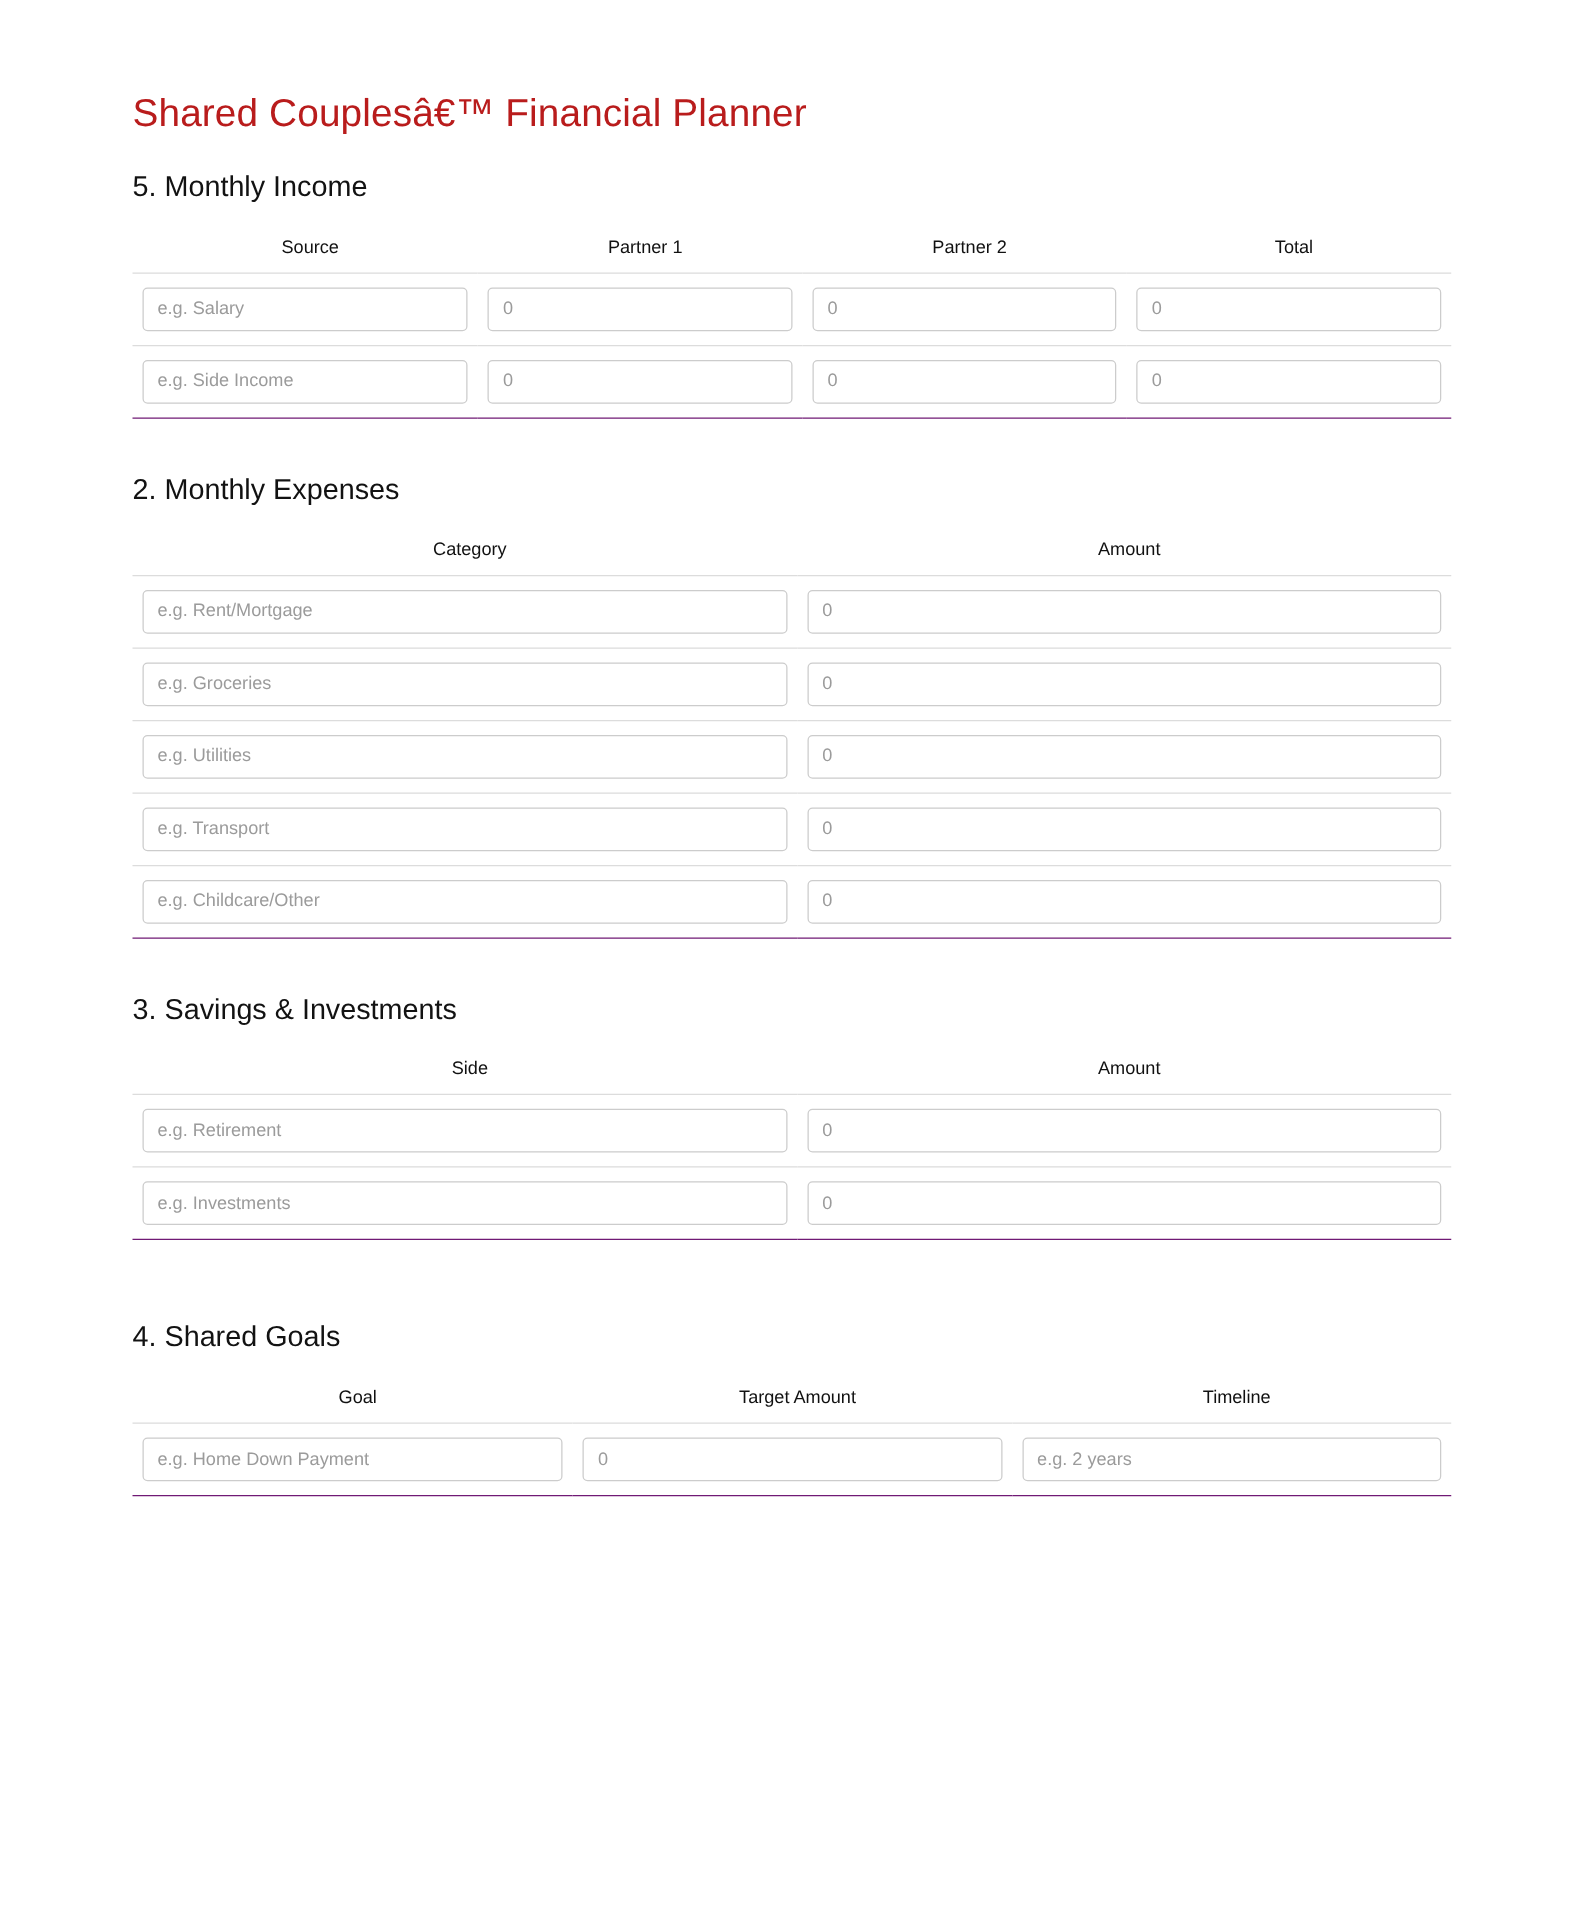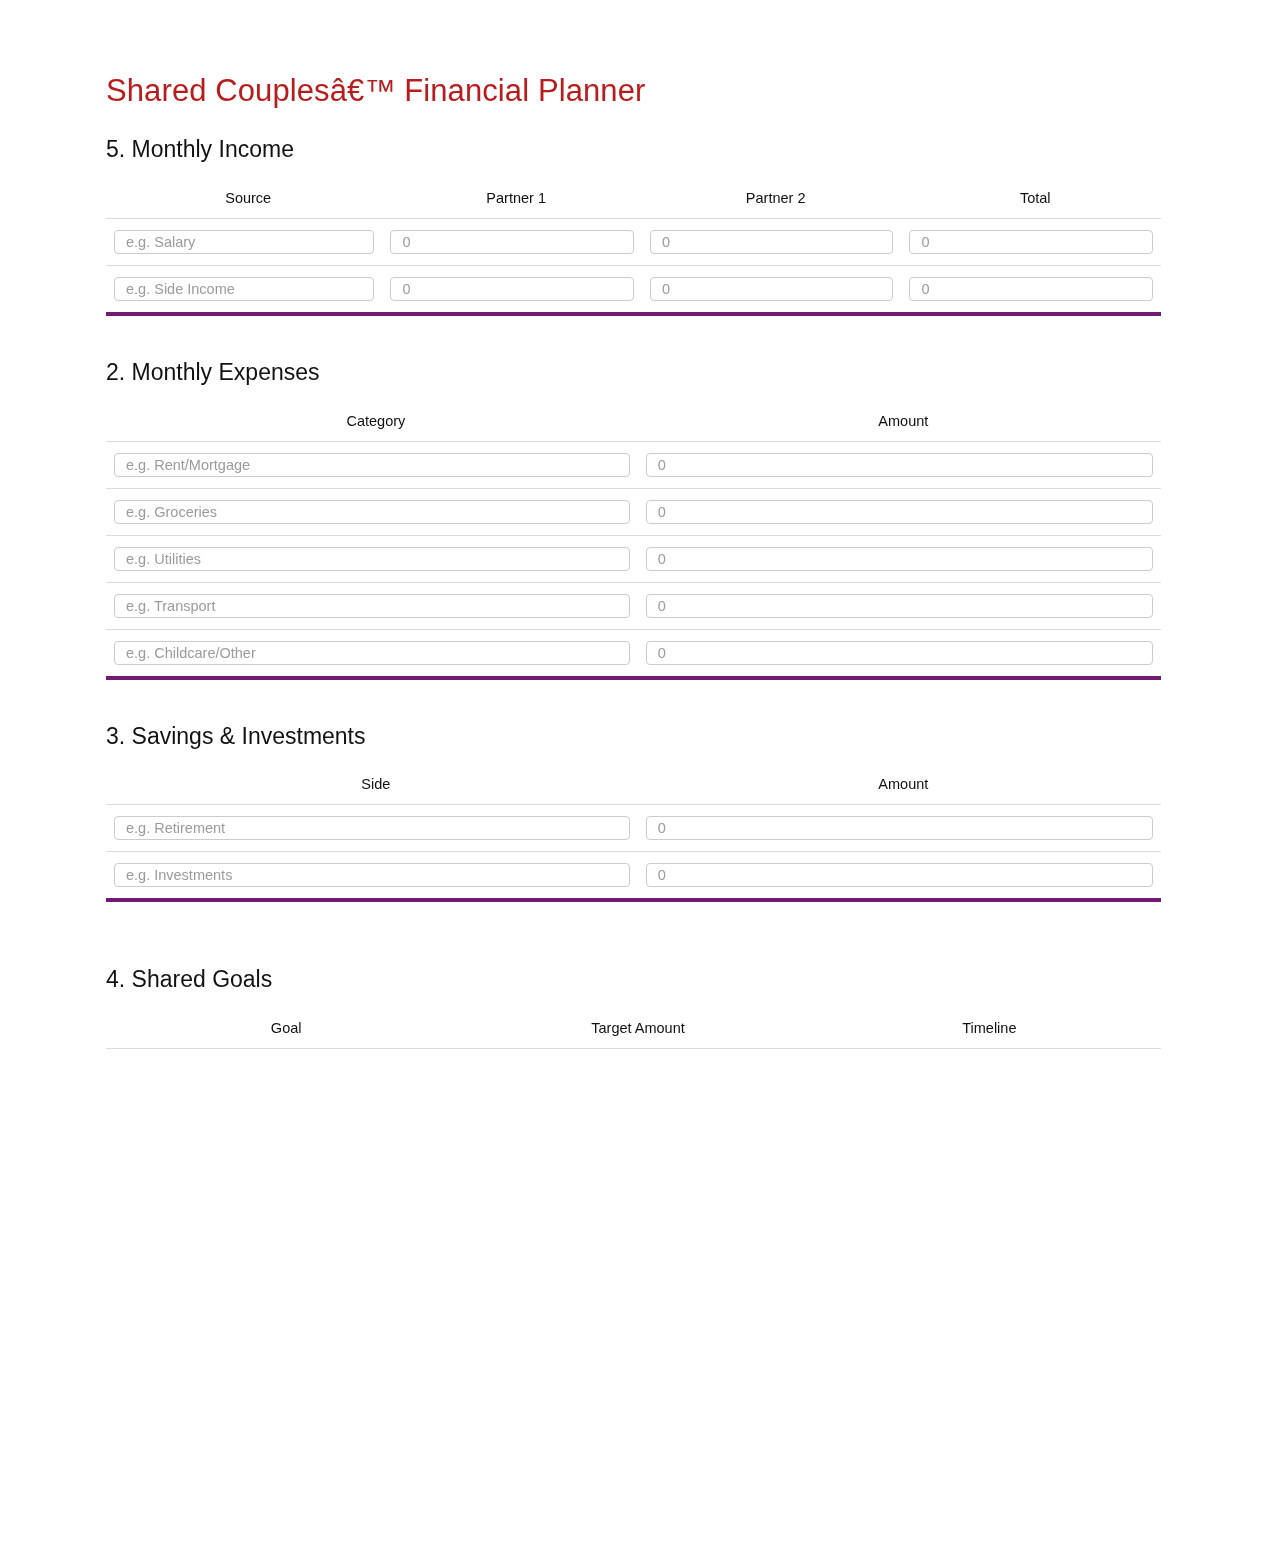--- a/index.html
+++ b/index.html
@@ -50,25 +50,25 @@
     padding: 0 0 12px 8px;
     border-bottom: 1px solid #dcdcdc;
     vertical-align: bottom;
   }
   .table td {
     padding: 11px 8px 11px 8px;
     border-bottom: 1px solid #dcdcdc;
     vertical-align: middle;
   }
   .table tr:last-child td {
-    border-bottom: 4px solid #701a75;
+    border-bottom: 1px solid #701a75;
   }
   .cell-input {
     width: 100%;
-    height: 24px;
+    height: 35px;
     font-family: "Liberation Sans", sans-serif;
     font-size: 14.5px;
     color: #444444;
     background: #ffffff;
     border: 1px solid #cccccc;
     border-radius: 4px;
     padding: 0 11px;
     outline: none;
     display: block;
   }
@@ -256,17 +256,28 @@
           <col class="c3">
         </colgroup>
       <thead>
         <tr>
           <th>Goal</th>
           <th>Target Amount</th>
           <th>Timeline</th>
         </tr>
       </thead>
       <tbody>
+        <tr>
+          <td>
+            <input class="cell-input" type="text" placeholder="e.g. Home Down Payment" style="">
+          </td>
+          <td>
+            <input class="cell-input" type="text" placeholder="0" style="">
+          </td>
+          <td>
+            <input class="cell-input" type="text" placeholder="e.g. 2 years" style="">
+          </td>
+        </tr>
       </tbody>
     </table>
   </section>
 
 </div>
 
 </body></html>

